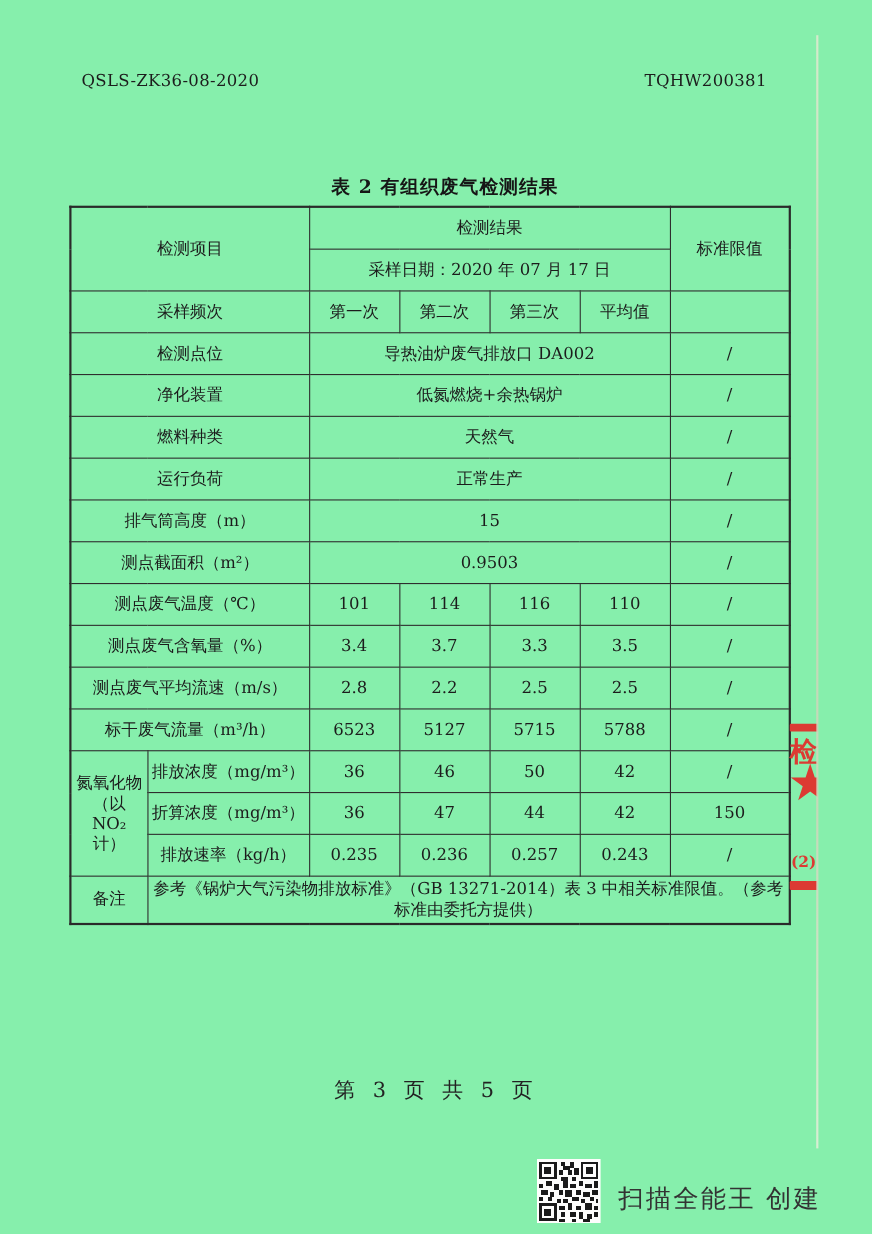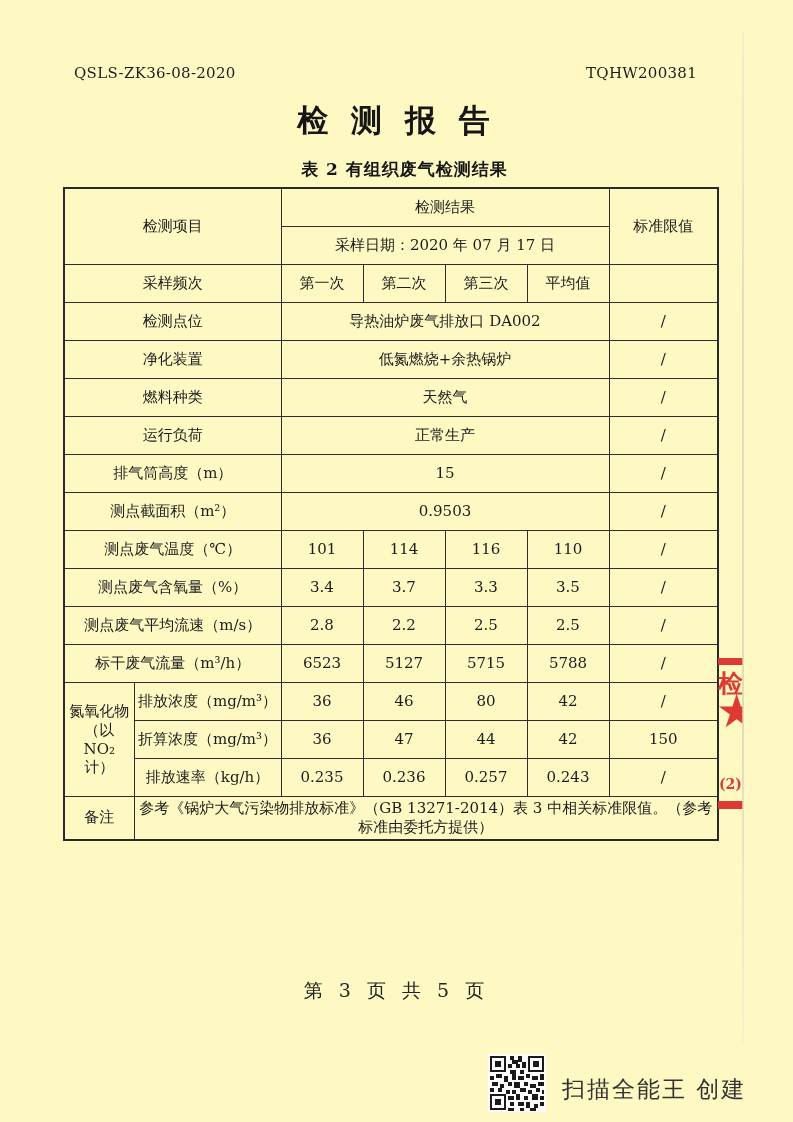--- a/index.html
+++ b/index.html
@@ -1,21 +1,21 @@
 <!DOCTYPE html>
 <html><head>
 <meta charset="utf-8">
 <style>
   html,body{margin:0;padding:0;}
   body{background:#e9e9e9;}
   .page{
     position:relative;
     width:793px;height:1122px;
     margin:0 auto;
-    background:#fef9c3;
+    background:#86efac;
     font-family:"DejaVu Serif","Liberation Serif",serif;
     color:#1c1c1c;
     overflow:hidden;
   }
   .doc-code{position:absolute;top:64px;font-size:15px;letter-spacing:.3px;}
   .doc-code.left{left:74px;}
   .doc-code.right{left:586px;}
   .report-title{
     position:absolute;top:100px;left:0;right:0;
     text-align:center;font-size:31px;font-weight:bold;
@@ -70,21 +70,20 @@
   .cam-text{margin-left:16px;font-size:23px;color:#333;letter-spacing:2px;margin-top:12px;}
 </style>
 </head>
 <body>
 
 <div class="page">
 
   <div class="doc-code left">QSLS-ZK36-08-2020</div>
   <div class="doc-code right">TQHW200381</div>
 
-  <div class="report-title">检 测 报 告</div>
   <div class="table-caption">表 2  有组织废气检测结果</div>
 
   <table class="report">
     <colgroup>
       <col style="width:70px">
         <col style="width:147px">
       <col style="width:82px">
         <col style="width:82px">
         <col style="width:82px">
         <col style="width:82px">
@@ -174,21 +173,21 @@
       </tr>
 
       <tr>
         <td rowspan="3" class="nox-group">
           <span>氮氧化物</span><br>
           <span>（以 NO₂ 计）</span>
         </td>
         <td>排放浓度（mg/m³）</td>
         <td>36</td>
         <td>46</td>
-        <td>80</td>
+        <td>50</td>
         <td>42</td>
         <td>/</td>
       </tr>
       <tr>
         <td>折算浓度（mg/m³）</td>
         <td>36</td>
         <td>47</td>
         <td>44</td>
         <td>42</td>
         <td>150</td>

